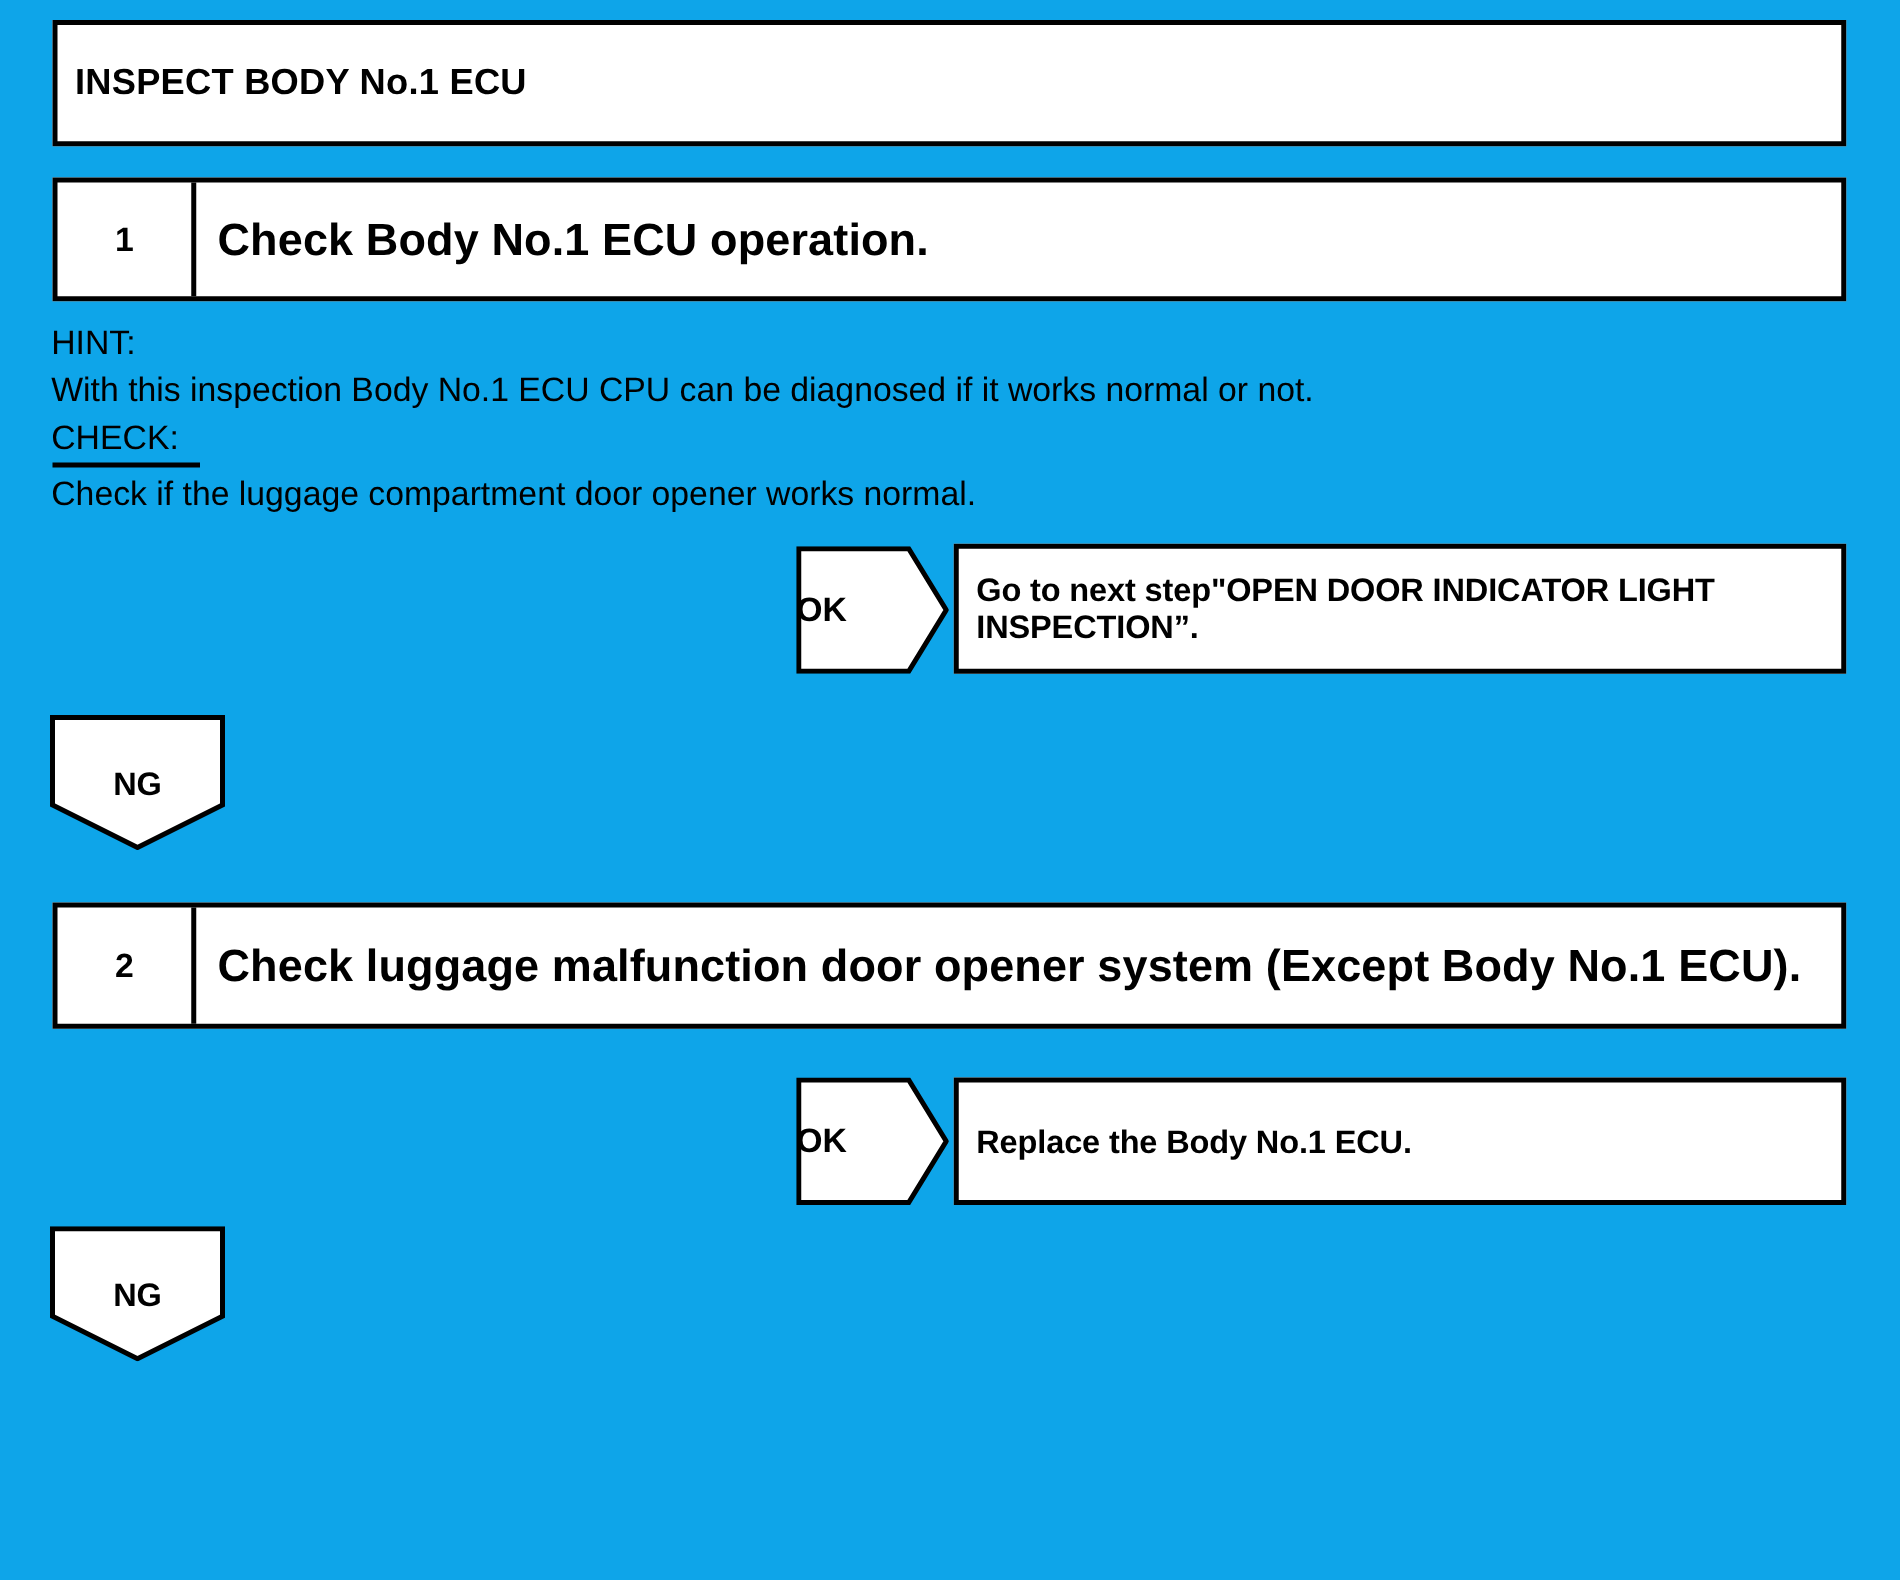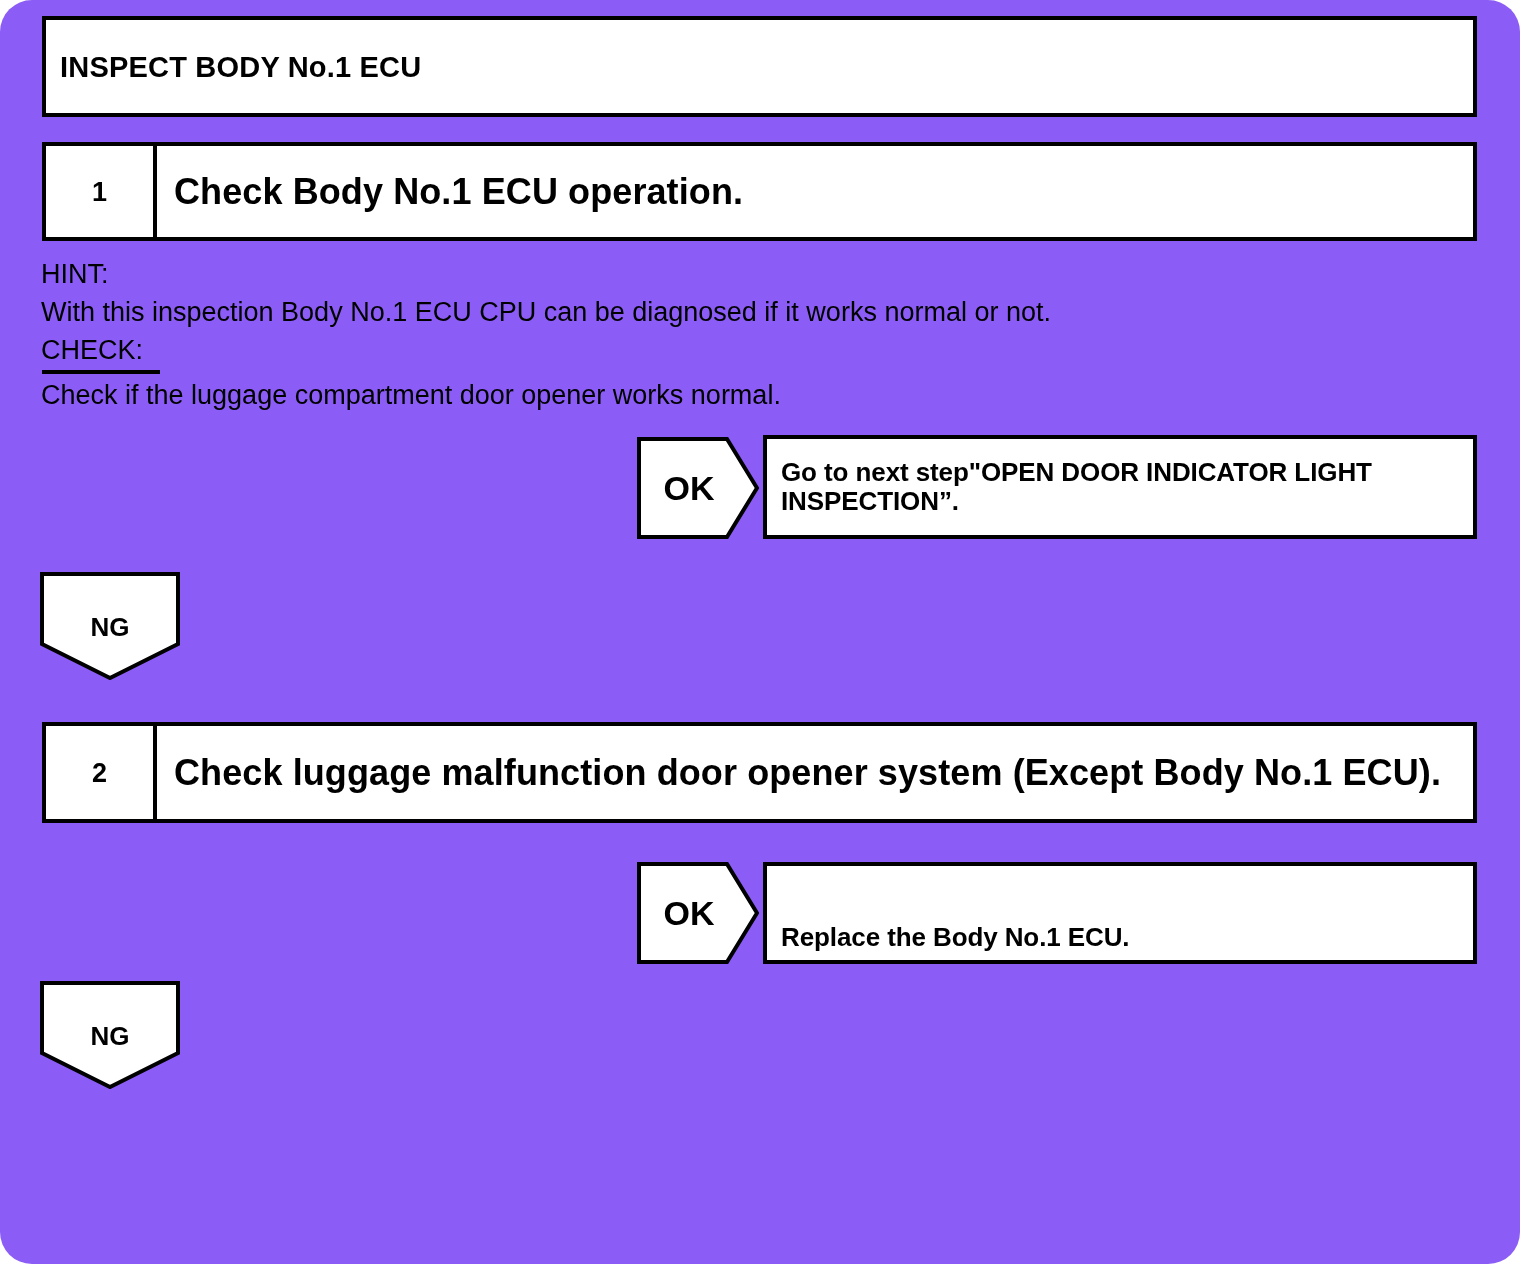--- a/index.html
+++ b/index.html
@@ -11,22 +11,21 @@
   body {
     font-family: "Liberation Sans", sans-serif;
     color: #000000;
     -webkit-font-smoothing: none;
   }
   #page {
     position: relative;
     width: 1520px;
     height: 1264px;
     overflow: hidden;
-    background: #8b5cf6;
-    border-radius: 32px;
+    background: #0ea5e9;
   }
 
   
   .box {
     position: absolute;
     box-sizing: border-box;
     border: 4px solid #000;
     background: #fff;
   }
 
@@ -118,22 +117,21 @@
     width: 122px;
     height: 102px;
   }
   .ok-pent svg { display: block; }
   .ok-label {
     position: absolute;
     left: 0;
     width: 104px;
     top: 50%;
     transform: translateY(-50%);
-    text-align: center;
-    font-size: 34px;
+    font-size: 27px;
     font-weight: bold;
   }
 
   .ok-result {
     position: absolute;
     box-sizing: border-box;
     border: 4px solid #000;
     background: #fff;
   }
   .ok-result-1 {
@@ -152,21 +150,21 @@
     position: absolute;
     left: 14px;
     right: 6px;
     top: 50%;
     transform: translateY(-50%);
     font-size: 26px;
     font-weight: bold;
     line-height: 29px;
     letter-spacing: -0.1px;
   }
-  .ok-result-text.single { line-height: 30px; margin-top: 24px; }
+  .ok-result-text.single { line-height: 30px; }
 
   
   .ng-shape {
     position: absolute;
     width: 140px;
     height: 108px;
   }
   .ng-1 { left: 40px; top: 572px; }
   .ng-2 { left: 40px; top: 981px; }
   .ng-shape svg { display: block; }

